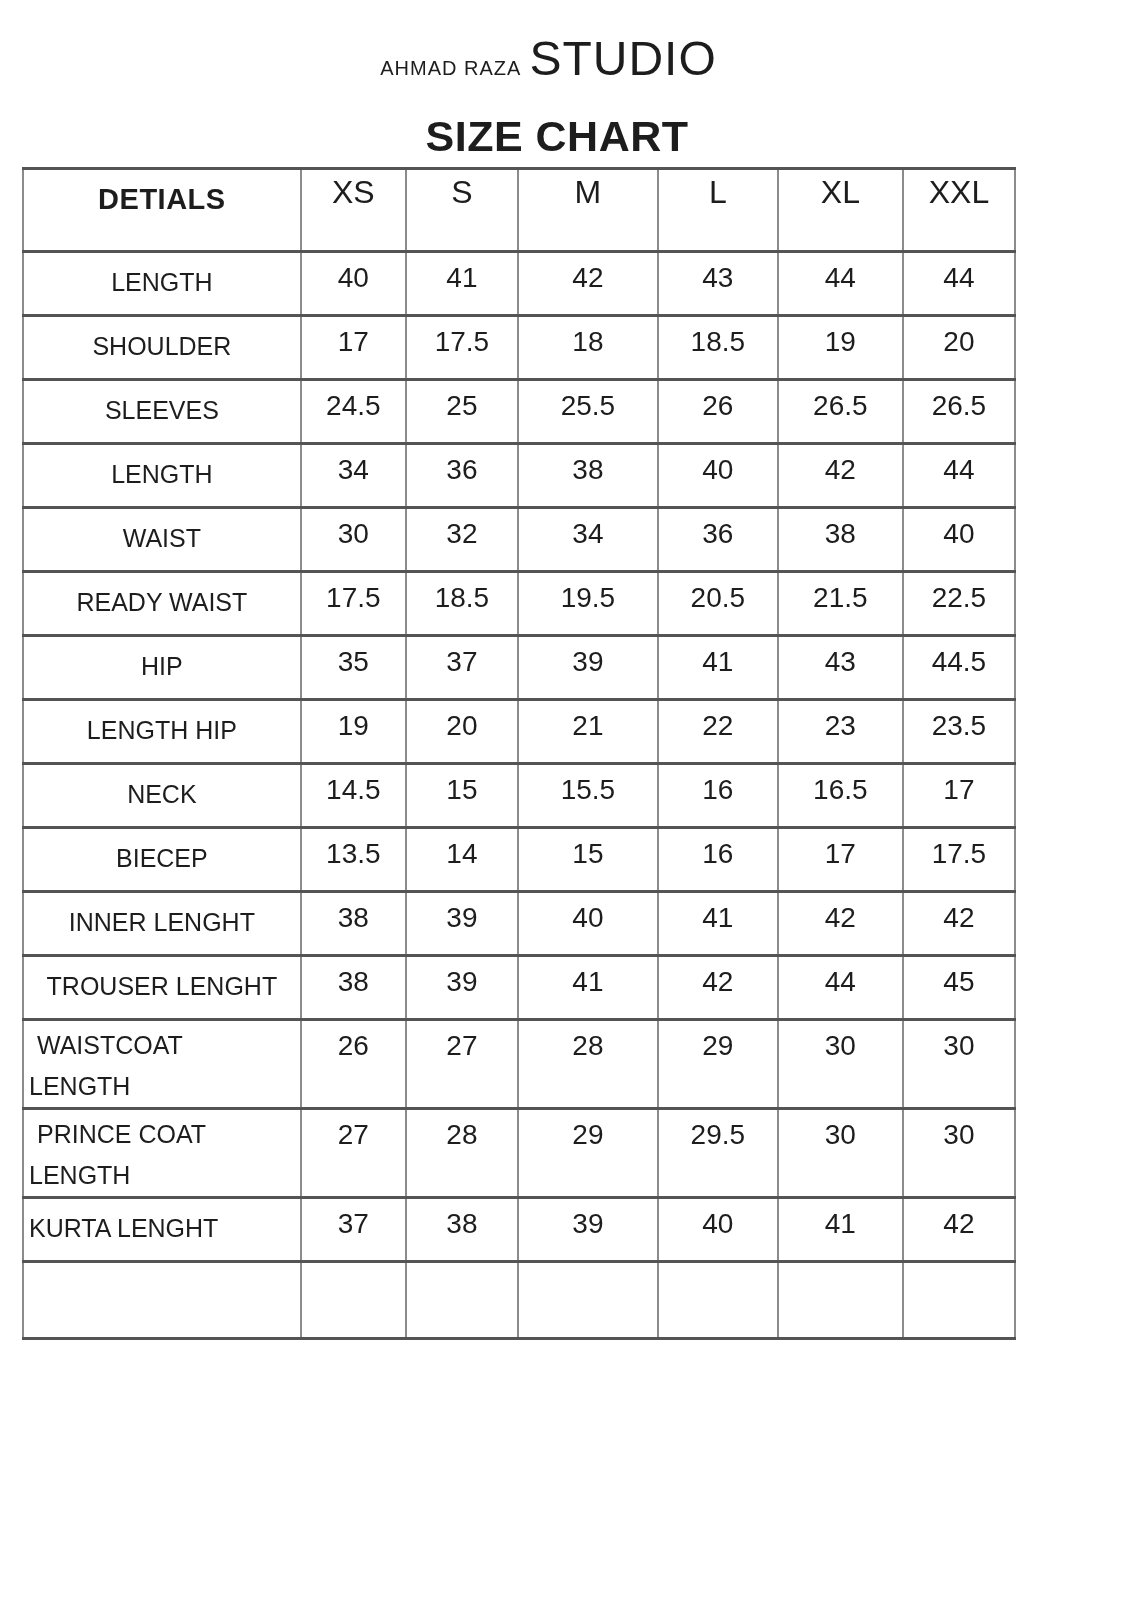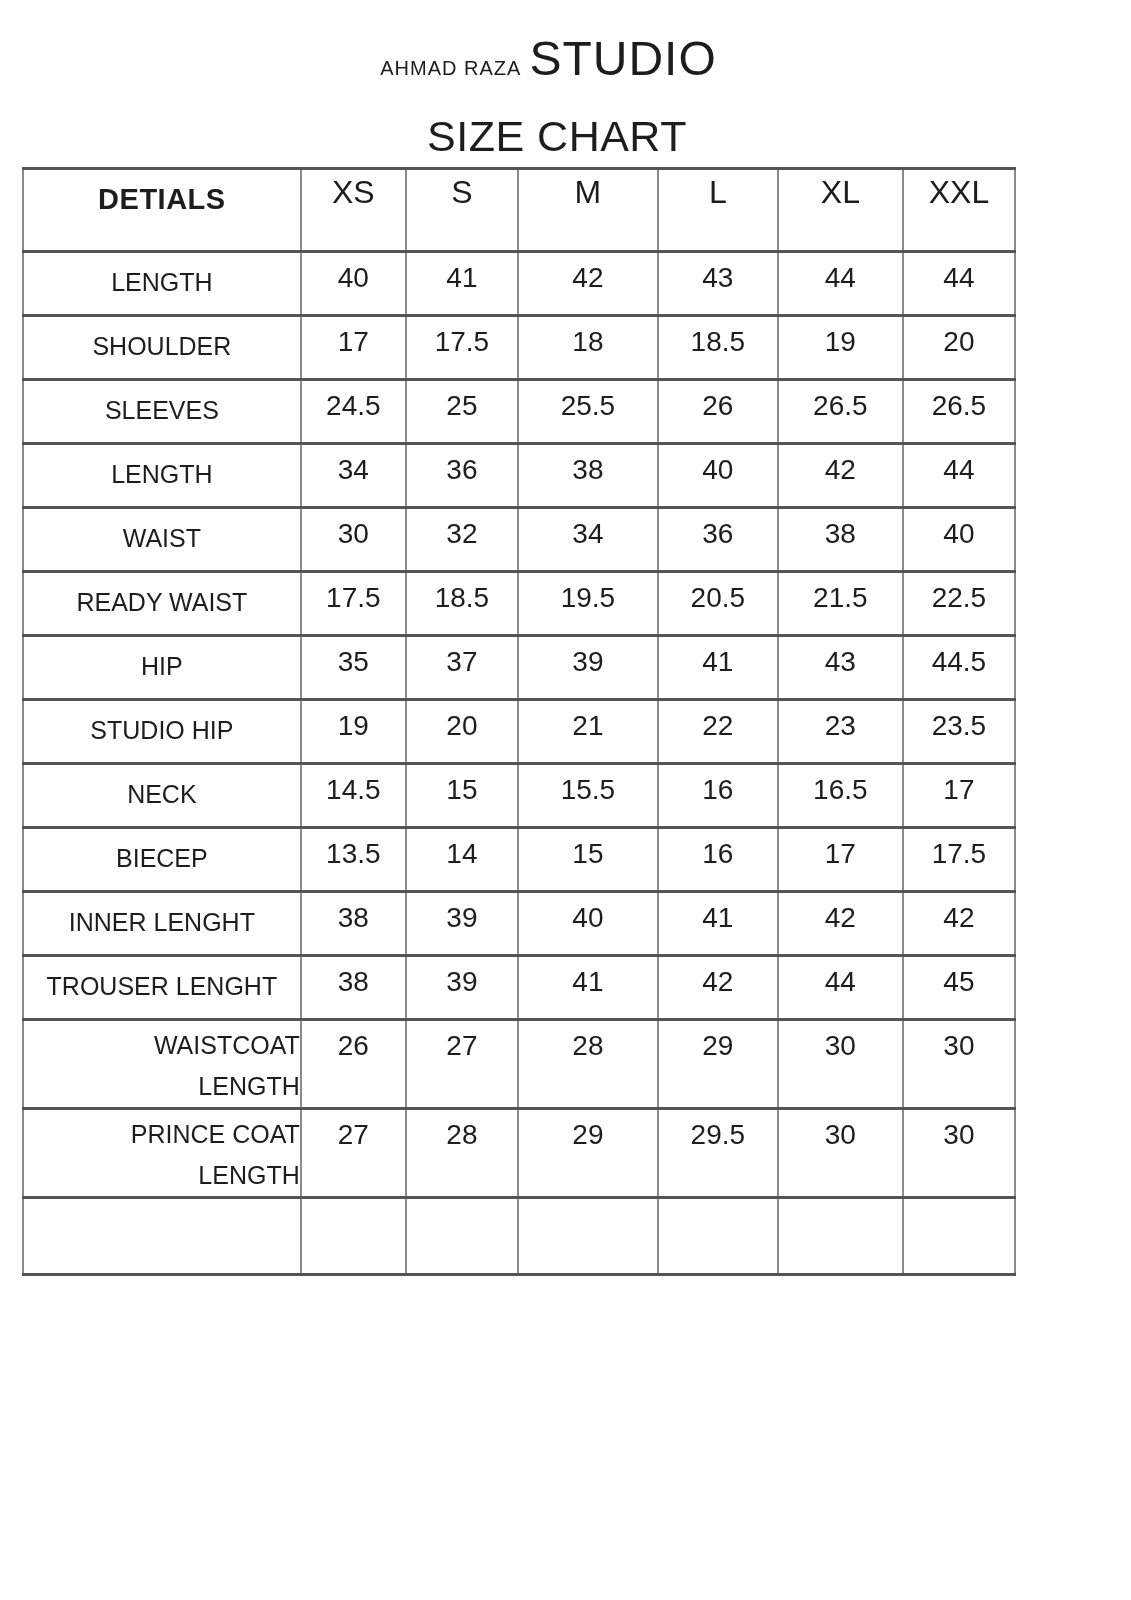--- a/index.html
+++ b/index.html
@@ -30,21 +30,21 @@
   }
   .brand-large {
     font-size: 48px;
     letter-spacing: 1px;
     font-weight: 300;
     margin-top: 23px;
   }
   .page-title {
     margin: 26px 0 0 17px;
     font-size: 43px;
-    font-weight: 400;
+    font-weight: 700;
     letter-spacing: 0.5px;
   }
   table.size-chart {
     position: absolute;
     left: 22px;
     top: 167px;
     width: 994px;
     border-collapse: collapse;
     table-layout: fixed;
   }
@@ -74,21 +74,21 @@
     line-height: 1.08;
     padding-top: 5px !important;
   }
   .size-chart td.label {
     font-size: 25px;
     padding-top: 9px;
     white-space: pre-line;
     line-height: 41px;
   }
   .size-chart td.label.left {
-    text-align: right;
+    text-align: left;
     padding-left: 5px;
     text-indent: 8px;
   }
   .size-chart tbody tr.tall td.label {
     padding-top: 4px;
     text-indent: 14px;
   }
   .size-chart tbody tr.tall td.label.left { text-indent: 8px; }
   .size-chart tbody tr:nth-child(15) td.label { text-indent: 0; }
   .size-chart td.value {
@@ -187,21 +187,21 @@
         <tr>
           <td class="label">HIP</td>
           <td class="value">35</td>
           <td class="value">37</td>
           <td class="value">39</td>
           <td class="value">41</td>
           <td class="value">43</td>
           <td class="value">44.5</td>
         </tr>
         <tr>
-          <td class="label">STUDIO HIP</td>
+          <td class="label">LENGTH HIP</td>
           <td class="value">19</td>
           <td class="value">20</td>
           <td class="value">21</td>
           <td class="value">22</td>
           <td class="value">23</td>
           <td class="value">23.5</td>
         </tr>
         <tr>
           <td class="label">NECK</td>
           <td class="value">14.5</td>
@@ -251,20 +251,29 @@
         <tr class="tall">
           <td class="label left">PRINCE COAT
 LENGTH</td>
           <td class="value">27</td>
           <td class="value">28</td>
           <td class="value">29</td>
           <td class="value">29.5</td>
           <td class="value">30</td>
           <td class="value">30</td>
         </tr>
+        <tr>
+          <td class="label left">KURTA LENGHT</td>
+          <td class="value">37</td>
+          <td class="value">38</td>
+          <td class="value">39</td>
+          <td class="value">40</td>
+          <td class="value">41</td>
+          <td class="value">42</td>
+        </tr>
         <tr class="empty">
           <td class="label"></td>
           <td class="value"></td>
           <td class="value"></td>
           <td class="value"></td>
           <td class="value"></td>
           <td class="value"></td>
           <td class="value"></td>
         </tr>
       </tbody>

